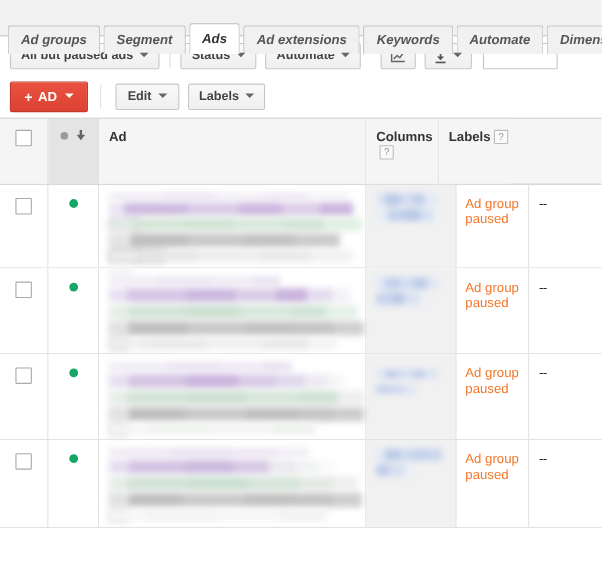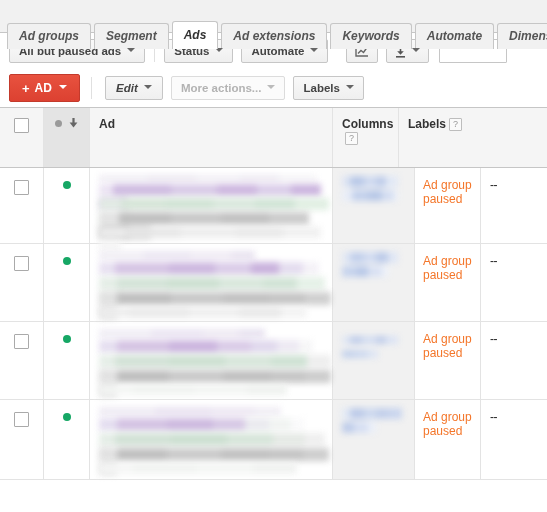--- a/index.html
+++ b/index.html
@@ -188,26 +188,22 @@
     <input class="txtinput" type="text" value="" placeholder="" style="">
   </div>
 
   <div class="toolbar toolbar2">
     <div class="btn-red">
       <span class="plus">+</span>
       <span>AD</span>
       <span class="caret"></span>
     </div>
     <div class="sep" style="margin-left:11px;margin-right:13px;"></div>
-    <div class="btn" style="min-width:58px;justify-content:center;font-style:italic;">
+    <div class="btn" style="min-width:58px;justify-content:center;">
       <span>Edit</span>
-      <span class="caret"></span>
-    </div>
-    <div class="btn disabled" style="min-width:100px;justify-content:center;">
-      <span>More actions...</span>
       <span class="caret"></span>
     </div>
     <div class="btn" style="min-width:62px;justify-content:center;">
       <span>Labels</span>
       <span class="caret"></span>
     </div>
   </div>
 
   <div class="table">
 

